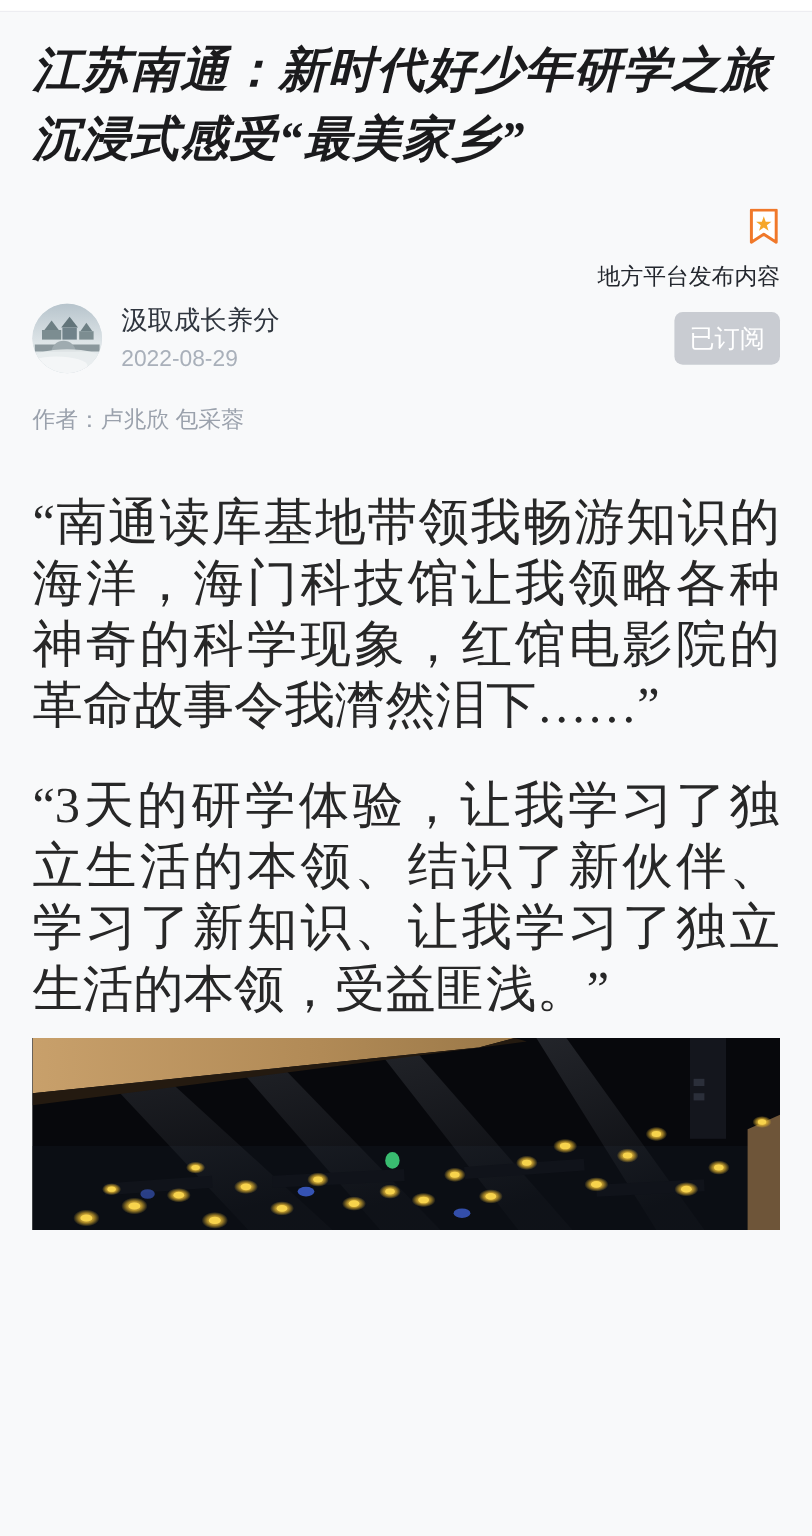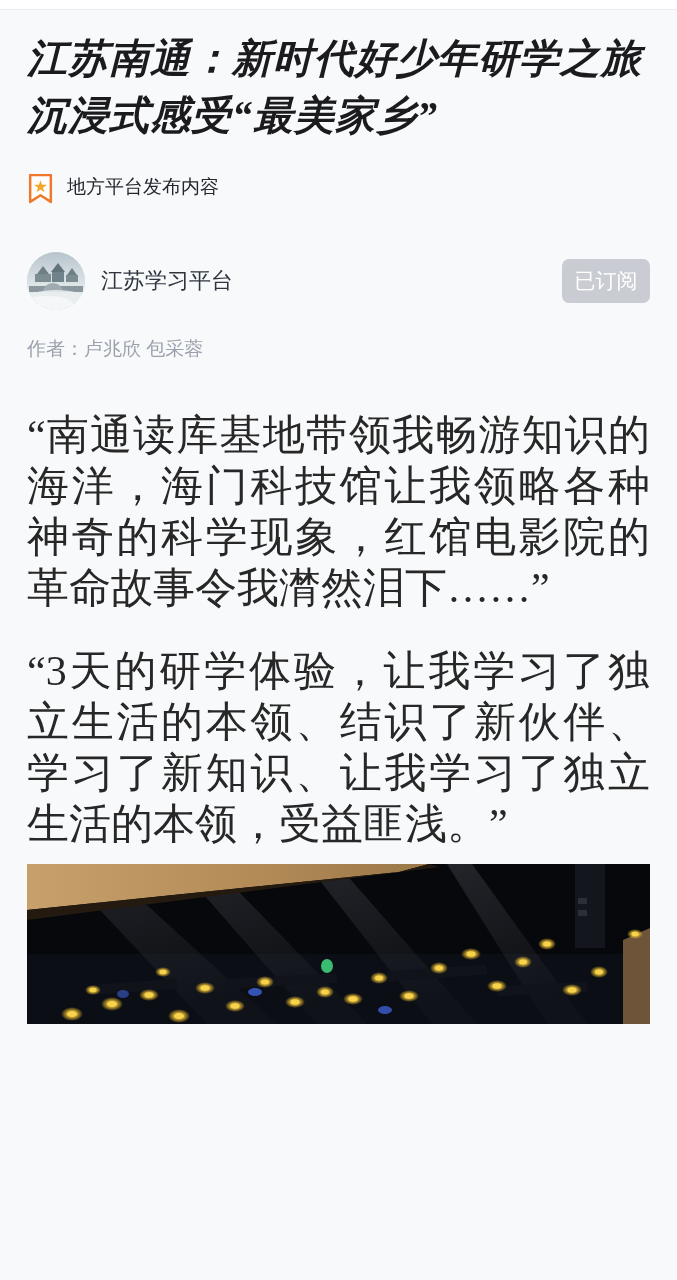--- a/index.html
+++ b/index.html
@@ -13,21 +13,21 @@
   .container{padding:0 27px;}
 
   .title{
     margin:20px 0 0 0;
     font-family:"Liberation Serif","DejaVu Serif",serif;
     font-weight:700;
     font-size:40px;line-height:57px;
     color:#1b1b1d;letter-spacing:1px;font-style:italic;
   }
 
-  .badge-row{display:flex;align-items:flex-start;gap:13px;margin-top:30px;height:34px;}
+  .badge-row{display:flex;align-items:flex-end;gap:13px;margin-top:30px;height:34px;flex-direction:column;}
   .badge-icon{flex:none;display:flex;align-items:center;}
   .badge-label{font-size:19px;color:#23272e;}
 
   .pub-row{display:flex;align-items:center;margin-top:44px;}
   .avatar{width:58px;height:58px;border-radius:50%;overflow:hidden;flex:none;background:#cfd8dd;}
   .pub-meta{margin-left:16px;flex:1;}
   .pub-name{font-size:22px;color:#2f353e;}
   .pub-date{font-size:19px;color:#a9b0ba;margin-top:7px;}
   .subscribe{
     flex:none;width:88px;height:44px;
@@ -95,21 +95,22 @@
           <rect x="25" y="20" width="12" height="10" fill="#70828a"></rect>
           <rect x="39" y="23" width="12" height="7" fill="#7c8d91"></rect>
           <path d="M2 34 h54 v6 h-54 z" fill="#8a979c"></path>
           <path d="M16 40 a10 9 0 0 1 20 0 z" fill="#9fabb0"></path>
           <ellipse cx="29" cy="47" rx="30" ry="9" fill="#e9edee" opacity="0.85"></ellipse>
           <ellipse cx="20" cy="52" rx="26" ry="8" fill="#f4f6f7"></ellipse>
         </g>
       </svg>
     </div>
     <div class="pub-meta">
-      <div class="pub-name">江苏学习平台</div>
+      <div class="pub-name">汲取成长养分</div>
+      <div class="pub-date">2022-08-29</div>
     </div>
     <button class="subscribe">已订阅</button>
   </div>
 
   <div class="byline">作者：卢兆欣 包采蓉</div>
 
   <div class="article">
     <p>“南通读库基地带领我畅游知识的海洋，海门科技馆让我领略各种神奇的科学现象，红馆电影院的革命故事令我潸然泪下……”</p>
     <p>“3天的研学体验，让我学习了独立生活的本领、结识了新伙伴、学习了新知识、让我学习了独立生活的本领，受益匪浅。”</p>
   </div>

